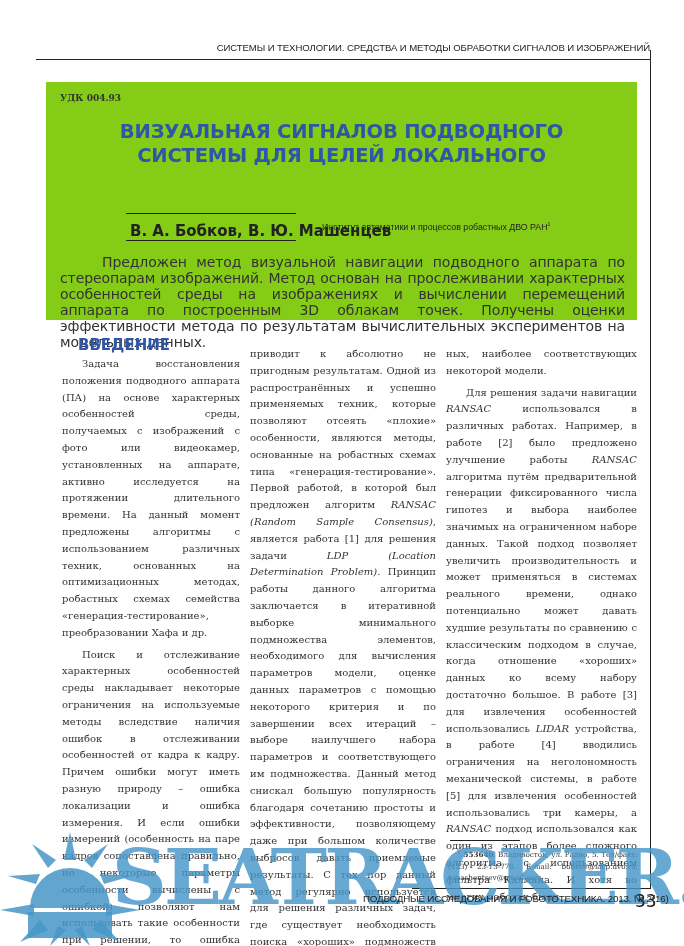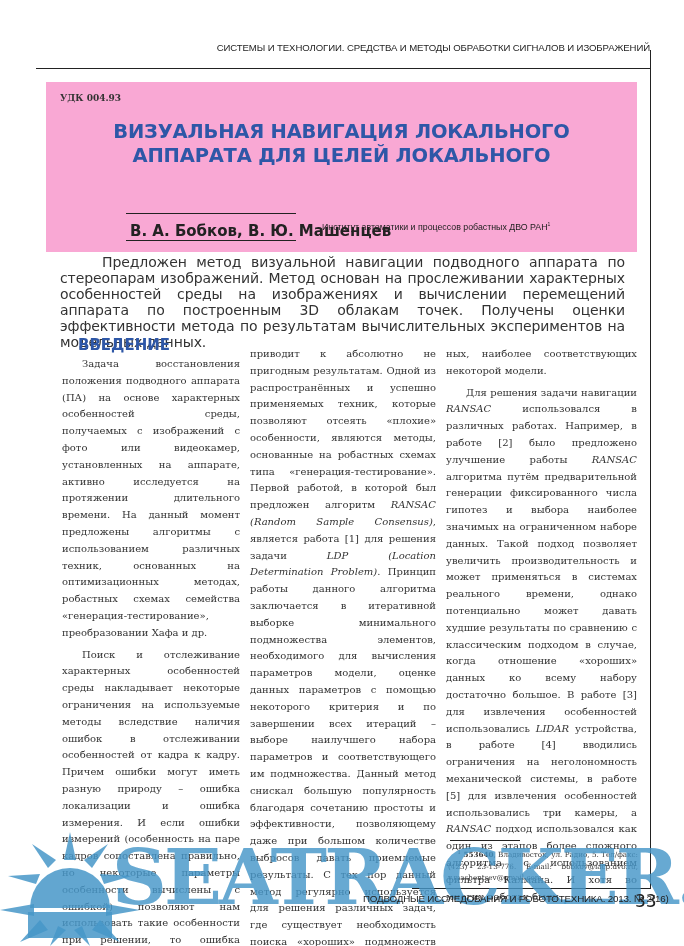--- a/index.html
+++ b/index.html
@@ -3,27 +3,27 @@
 <meta charset="utf-8">
 <style>
   * { box-sizing: border-box; margin: 0; padding: 0; }
   html, body { width: 684px; height: 946px; background: #ffffff; overflow: hidden; }
   body { position: relative; font-family: "DejaVu Serif", serif; color: #2a2a2a; }
 
   .running-head {
     position: absolute; left: 36px; top: 42px; width: 614px;
     text-align: right; font-family: "Liberation Sans", sans-serif;
     font-size: 9.6px; color: #1e1e1e; letter-spacing: -0.1px;
-    padding-bottom: 15px; border-bottom: 1px solid #222;
+    padding-bottom: 6px; border-bottom: 1px solid #222;
   }
   .right-rule { position: absolute; left: 650px; top: 50px; width: 1px; height: 838px; background: #222; }
 
   .header-box {
-    position: absolute; left: 46px; top: 82px; width: 591px; height: 170px;
-    background: #f9a8d4;
+    position: absolute; left: 46px; top: 82px; width: 591px; height: 238px;
+    background: #84cc16;
   }
   .udk { position: absolute; left: 14px; top: 11px; font-size: 9px; font-weight: bold; color: #333; }
   .title {
     position: absolute; left: 0; top: 38px; width: 591px; text-align: center;
     font-family: "DejaVu Sans", sans-serif; font-weight: bold; font-size: 19.5px;
     line-height: 24px; color: #2e57a7; letter-spacing: -0.2px;
   }
   .authors-block {
     position: absolute; left: 80px; top: 131px; width: 170px; height: 28px;
     border-top: 1px solid #222; border-bottom: 1px solid #222;
@@ -81,22 +81,22 @@
 </style>
 </head>
 <body>
 
 <div class="running-head">СИСТЕМЫ И ТЕХНОЛОГИИ. СРЕДСТВА И МЕТОДЫ ОБРАБОТКИ СИГНАЛОВ И ИЗОБРАЖЕНИЙ</div>
 <div class="right-rule"></div>
 
 <div class="header-box">
   <div class="udk">УДК 004.93</div>
   <div class="title">
-    <div>ВИЗУАЛЬНАЯ НАВИГАЦИЯ ЛОКАЛЬНОГО</div>
-    <div>АППАРАТА ДЛЯ ЦЕЛЕЙ ЛОКАЛЬНОГО</div>
+    <div>ВИЗУАЛЬНАЯ СИГНАЛОВ ПОДВОДНОГО</div>
+    <div>СИСТЕМЫ ДЛЯ ЦЕЛЕЙ ЛОКАЛЬНОГО</div>
   </div>
   <div class="authors-block">
     <span class="authors">В. А. Бобков, В. Ю. Машенцев</span>
   </div>
   <div class="affil">
     <span>Институт автоматики и процессов робастных ДВО РАН</span><sup>1</sup>
   </div>
   <div class="abstract">Предложен метод визуальной навигации подводного аппарата по стереопарам изображений. Метод основан на прослеживании характерных особенностей среды на изображениях и вычислении перемещений аппарата по построенным 3D облакам точек. Получены оценки эффективности метода по результатам вычислительных экспериментов на модельных данных.</div>
 </div>
 

